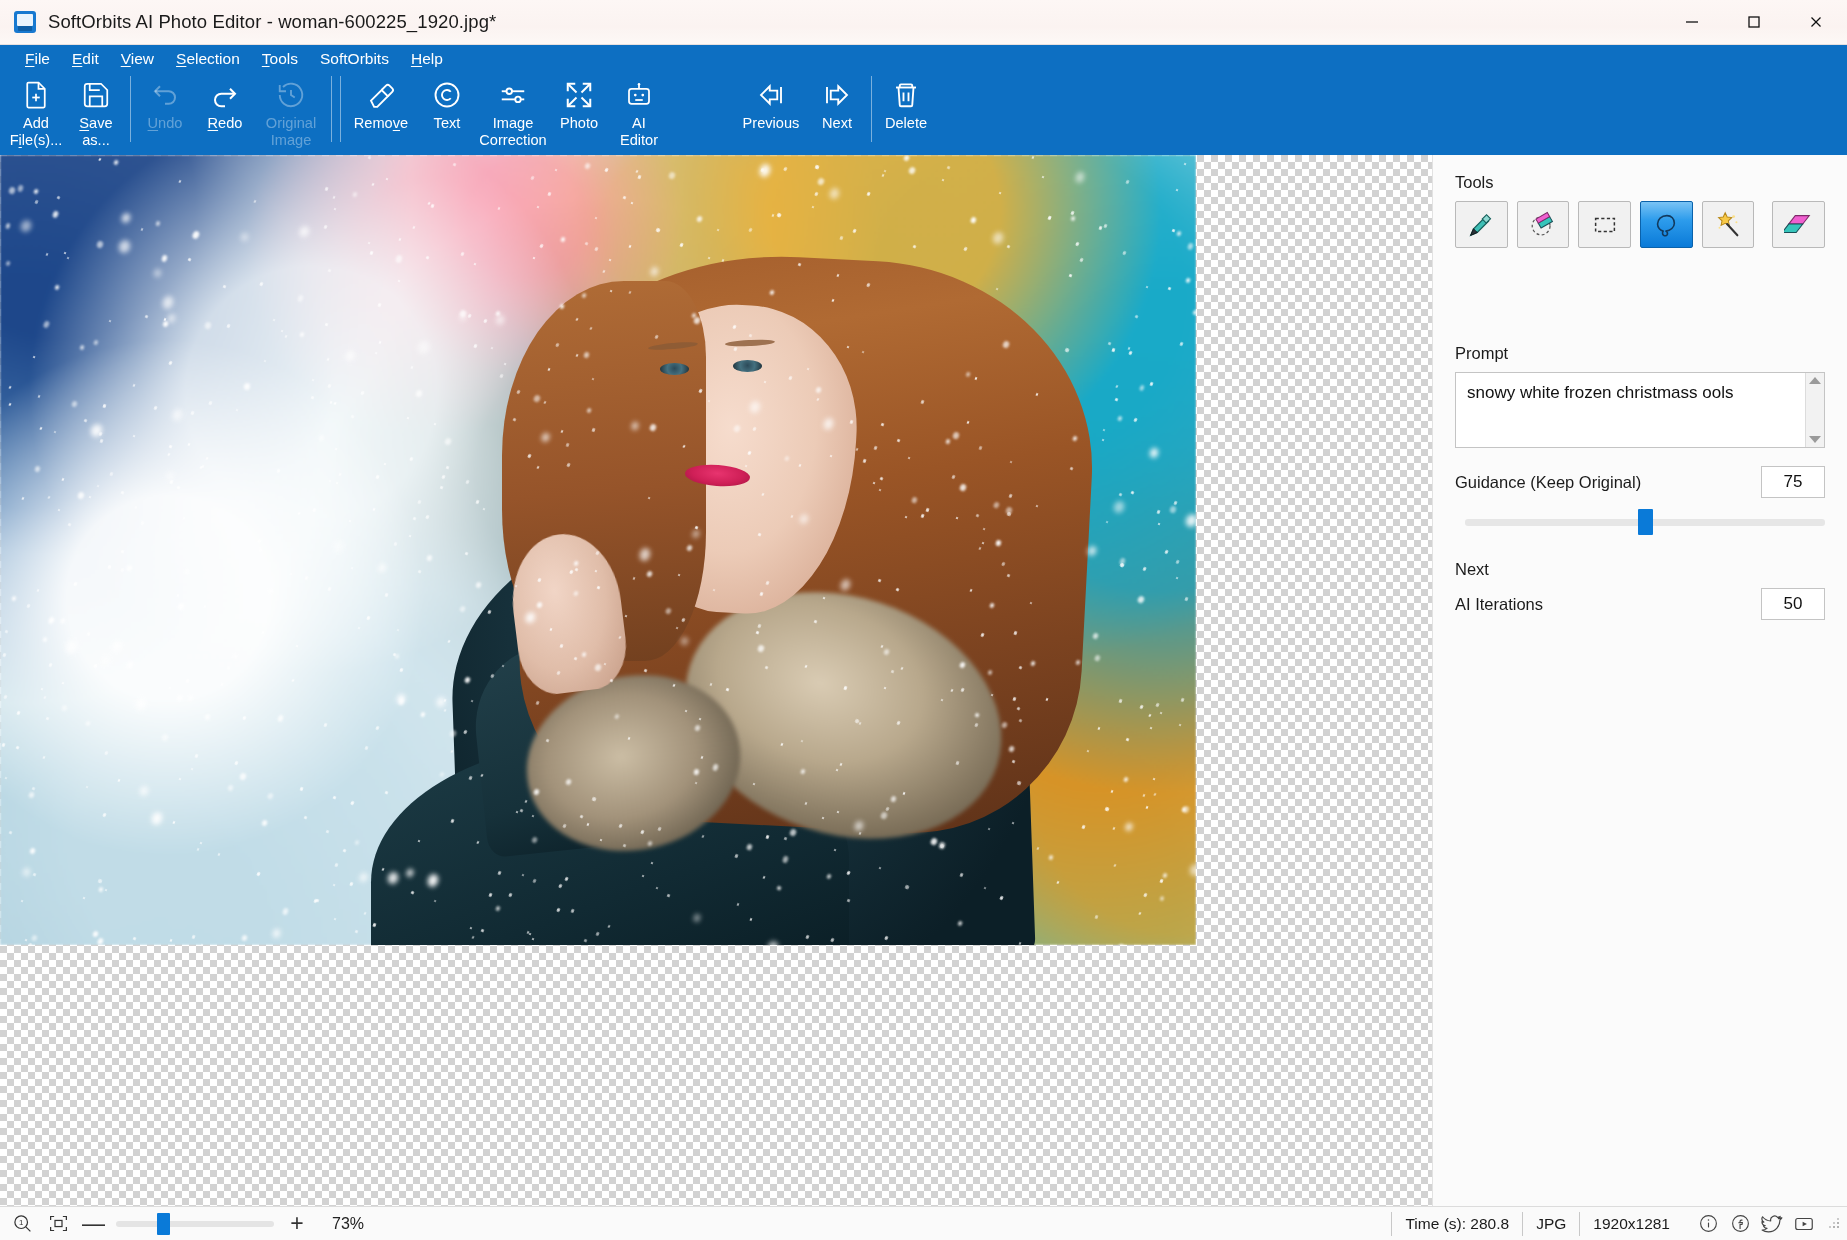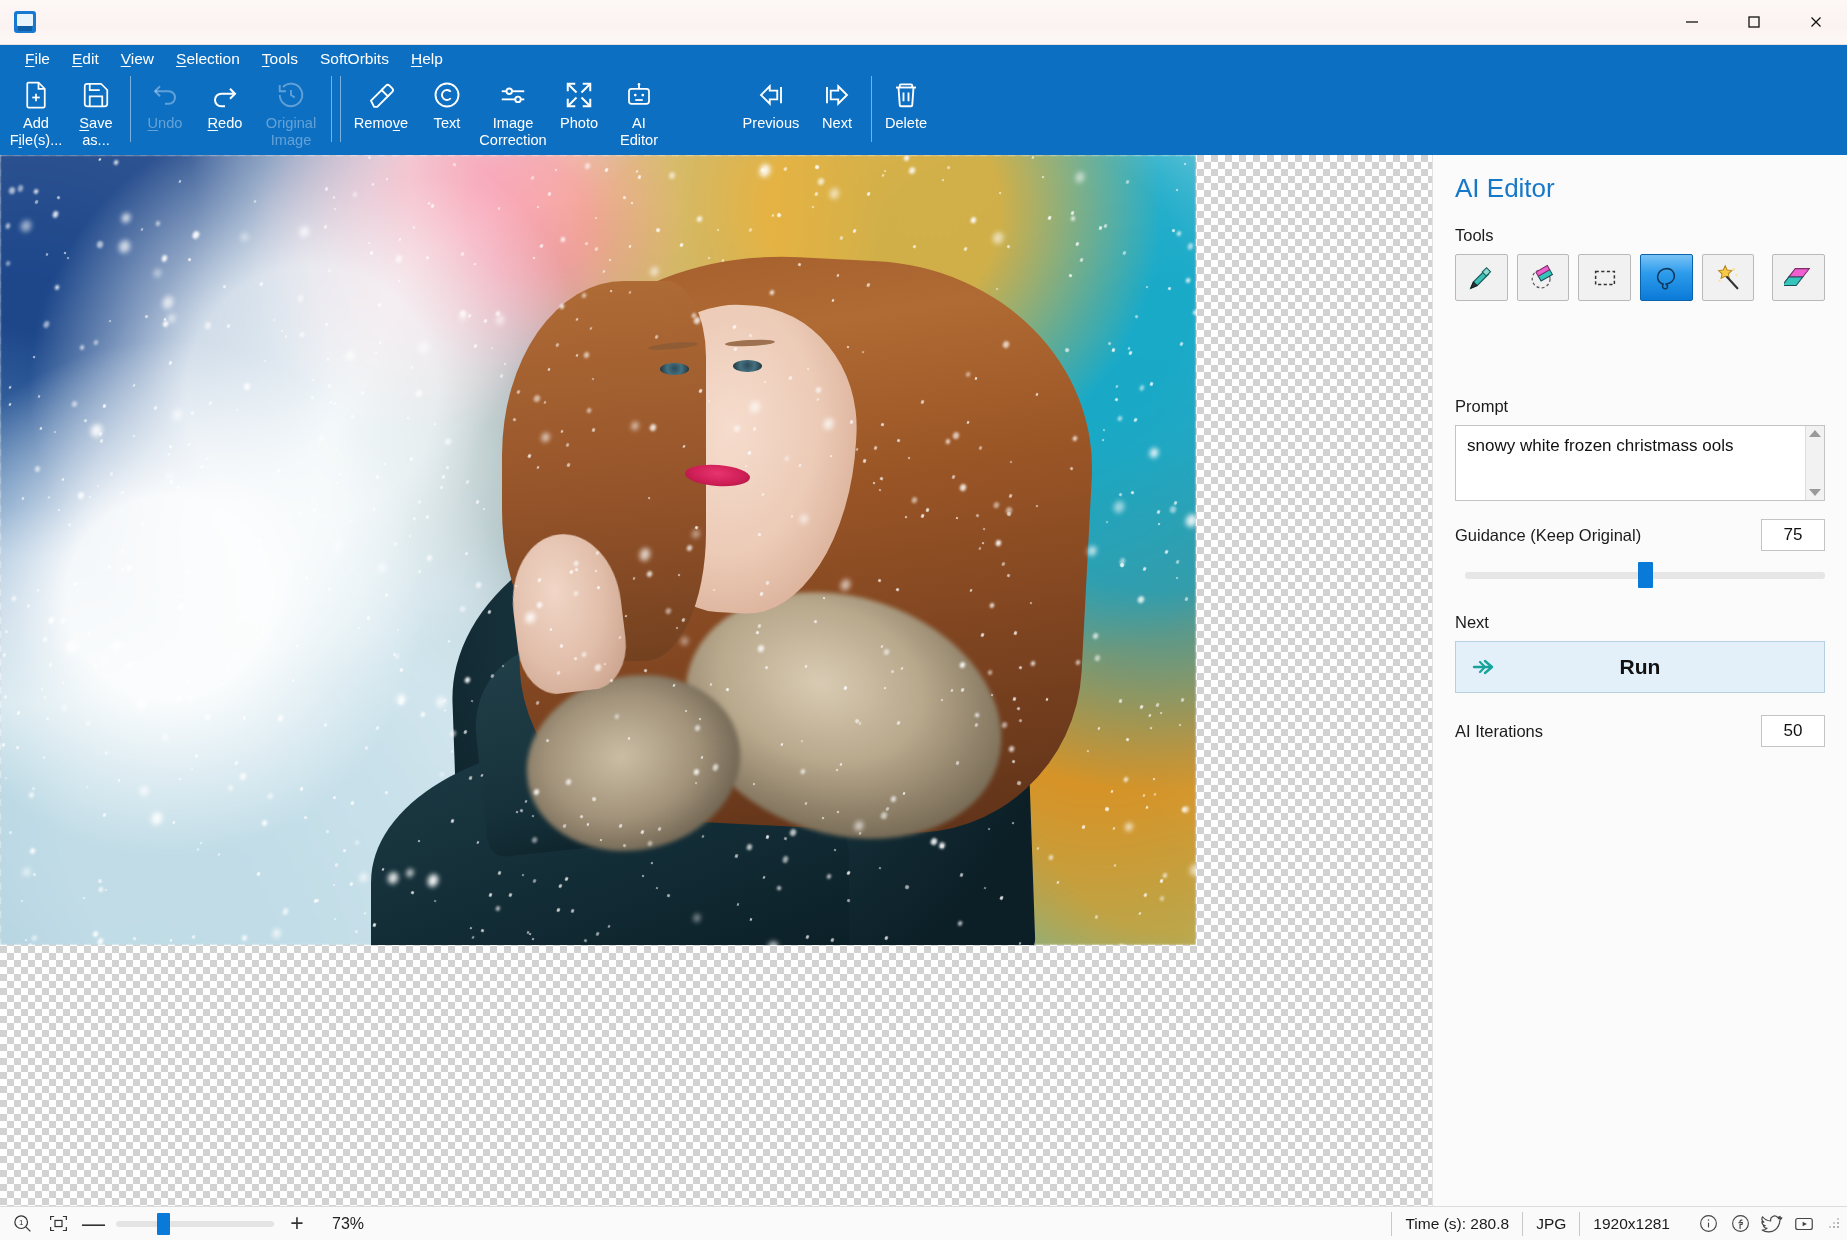--- a/index.html
+++ b/index.html
@@ -271,20 +271,21 @@
   .run-ico { position:absolute; left: 16px; display:flex; align-items:center; }
   .run-lbl { font-size:21px; font-weight:bold; color:#111; }
 </style>
 </head>
 <body>
 
 <div id="app">
 
   <div class="titlebar">
     <div class="app-icon"></div>
+    <div class="title-text">SoftOrbits AI Photo Editor - woman-600225_1920.jpg*</div>
     <div class="win-controls">
       <div class="win-btn">
         <svg width="16" height="16" viewBox="0 0 16 16">
             <line x1="2" y1="8" x2="14" y2="8" stroke="#111" stroke-width="1.3"></line>
           </svg>
       </div>
       <div class="win-btn">
         <svg width="16" height="16" viewBox="0 0 16 16">
             <rect x="3" y="3" width="10" height="10" fill="none" stroke="#111" stroke-width="1.3"></rect>
           </svg>
@@ -1257,21 +1258,20 @@
                 <div class="flake" style="left:18.26%;top:88.33%;width:2.1px;height:2.6px;opacity:0.61;filter:blur(0.2px);transform:rotate(19deg)"></div>
                 <div class="flake" style="left:39.18%;top:78.66%;width:3.4px;height:4.2px;opacity:0.68;filter:blur(0.2px);transform:rotate(24deg)"></div>
                 <div class="flake" style="left:7.17%;top:71.66%;width:3.8px;height:4.8px;opacity:0.69;filter:blur(0.9px);transform:rotate(27deg)"></div>
               </div>
           </div>
         </div>
       </div>
     </div>
 
     <div class="panel">
-      <div class="panel-title">AI Editor</div>
 
       <div class="panel-lbl">Tools</div>
       <div class="tools-row">
 
         <div class="tool-btn">
           <span>
             <svg width="30" height="30" viewBox="0 0 32 32">
               <path d="M5 27l3-7 12-12 4 4-12 12z" fill="#3ebfb6" stroke="#17605c" stroke-width="1.3"></path>
               <path d="M5 27l3-7 2 2 2 2z" fill="#2b3138" stroke="#11161b" stroke-width="1"></path>
               <rect x="18.5" y="6.5" width="6.5" height="6" transform="rotate(-45 21.7 9.5)" fill="#8fd9d2" stroke="#17605c" stroke-width="1.2"></rect>
@@ -1342,29 +1342,20 @@
         <div class="panel-lbl" style="margin-bottom:0">Guidance (Keep Original)</div>
         <div class="num-box">75</div>
       </div>
       <div class="guide-slider">
         <div class="guide-track"></div>
         <div class="guide-thumb" id="guide-thumb" style="left: calc(50% - 7px);"></div>
       </div>
 
       <div class="panel-lbl">Next</div>
 
-      <div class="run-btn">
-        <span class="run-ico">
-          <svg width="30" height="22" viewBox="0 0 30 22">
-            <path d="M2 11h16M13 5l7 6-7 6" fill="none" stroke="#17a39b" stroke-width="2.4" stroke-linecap="round" stroke-linejoin="round"></path>
-            <path d="M8 6l5 5-5 5" fill="none" stroke="#17a39b" stroke-width="2.2" stroke-linecap="round" stroke-linejoin="round"></path>
-          </svg>
-        </span>
-        <span class="run-lbl">Run</span>
-      </div>
 
       <div class="row-between">
         <div class="panel-lbl" style="margin-bottom:0">AI Iterations</div>
         <div class="num-box">50</div>
       </div>
     </div>
   </div>
 
   <div class="statusbar">
     <div class="zoom-zone">

